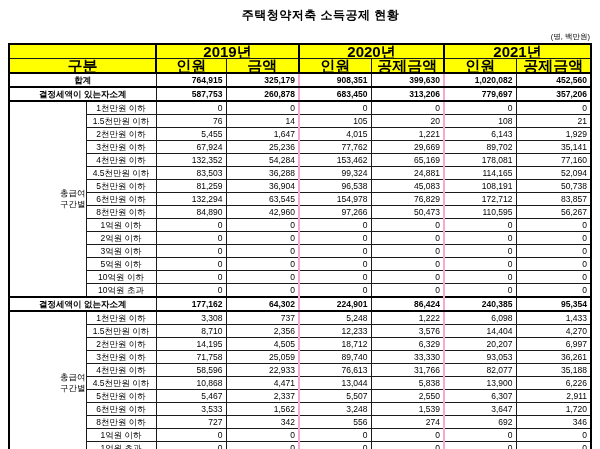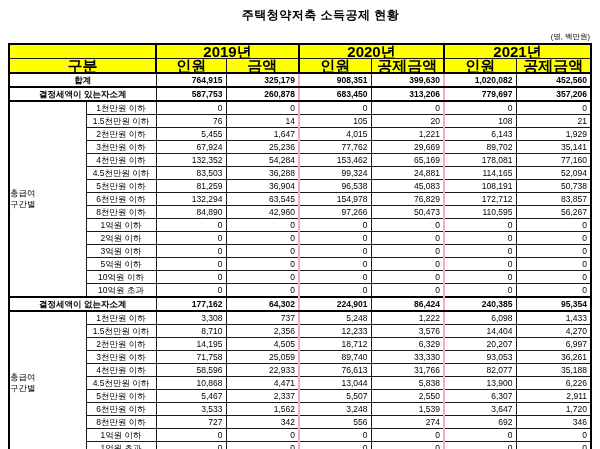--- a/index.html
+++ b/index.html
@@ -7,21 +7,21 @@
   .title{ text-align:center;font-weight:bold;font-size:12px;padding-top:7px;letter-spacing:.5px;padding-left:41px;}
   .unit-note{width:590px;text-align:right;font-size:7.5px;margin-top:8px;height:10px;}
   table{border-collapse:collapse;table-layout:fixed;width:582px;margin:1px 0 0 8px;
     border:2px solid #000;}
   th,td{border:1px solid #1a1a1a;overflow:hidden;white-space:nowrap;}
   th{background:#ffff00;font-weight:bold;font-size:15px;text-align:center;height:13px;
     line-height:13px;padding:0;}
   td{font-size:8.5px;height:12px;line-height:12px;padding:0;}
   td.num{text-align:right;padding-right:3px;}
   td.lab,td.bracket{text-align:center;}
-  td.group{text-align:left;white-space:pre-line;line-height:11px;font-size:8.5px;vertical-align:middle;}
+  td.group{text-align:right;white-space:pre-line;line-height:11px;font-size:8.5px;vertical-align:middle;}
   tr.total td,tr.subtotal td{font-weight:bold;border-top:2px solid #000;border-bottom:2px solid #000;}
   .ysep{border-left:2px solid #000 !important;}
   td.v2,td.v4{border-left:2px solid #f9a8d4;}
   thead tr:last-child th{border-bottom:2px solid #000;margin-left:48px;}
 </style>
 </head>
 <body>
 
 <div class="title">주택청약저축 소득공제 현황</div>
 <div class="unit-note">(명, 백만원)</div>

